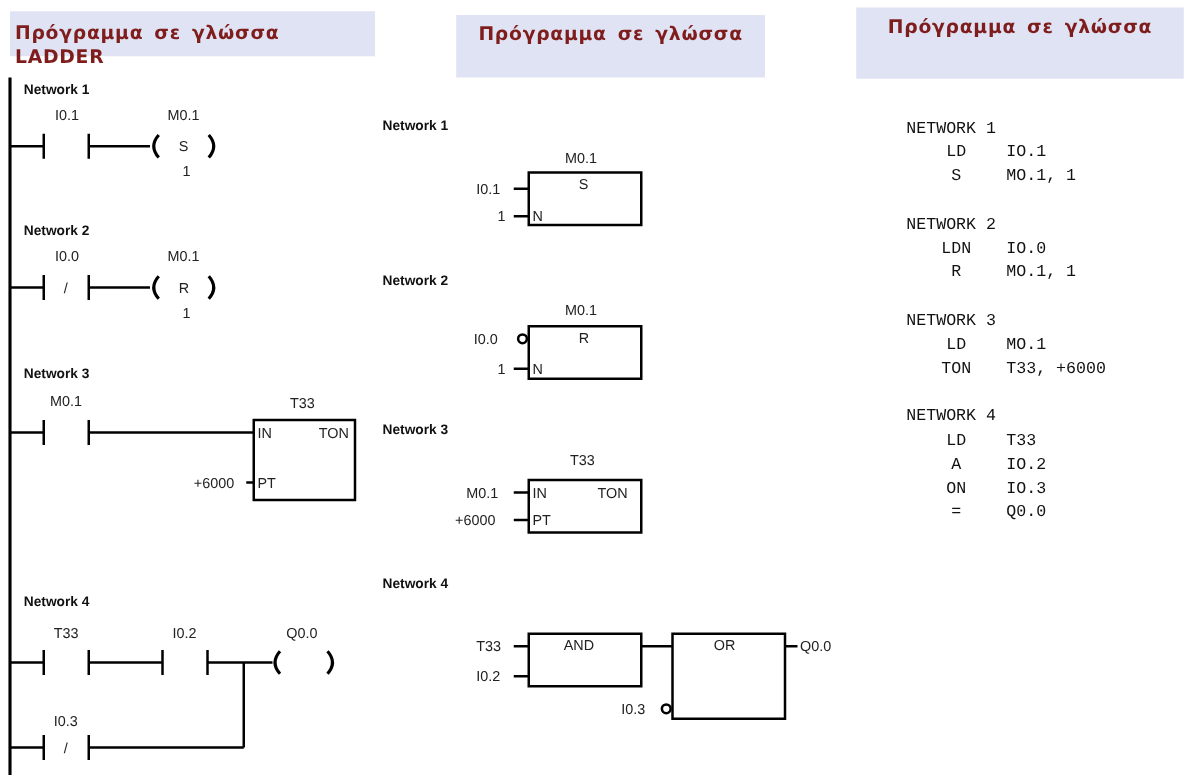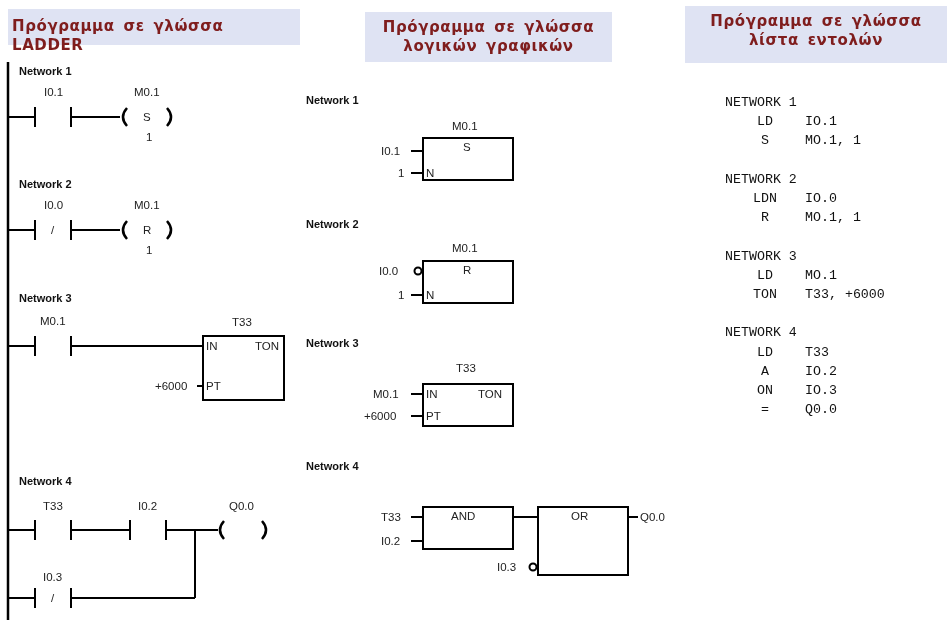--- a/index.html
+++ b/index.html
@@ -21,25 +21,23 @@
   .stl .ln span.op { display:inline-block; width:80px;text-align:center; }
 </style>
 </head>
 <body>
 
 <div class="hdr" id="hdr-ladder">
   <span>Πρόγραμμα σε γλώσσα LADDER</span>
 </div>
 <div class="hdr" id="hdr-fbd">
   <div>Πρόγραμμα σε γλώσσα</div>
-  <div>λογικών γραφικών</div>
 </div>
 <div class="hdr" id="hdr-stl">
   <div>Πρόγραμμα σε γλώσσα</div>
-  <div>λίστα εντολών</div>
 </div>
 
 <svg width="950" height="622" viewBox="0 0 950 622" stroke="#000" fill="none" stroke-width="2">
 
   <g>
     <line x1="8" y1="62" x2="8" y2="620" stroke-width="2.5"></line>
 
     <g>
       <text class="net" x="19" y="75" fill="#111" stroke="none">Network 1</text>
       <text class="lbl" x="44" y="96" stroke="none">I0.1</text>

